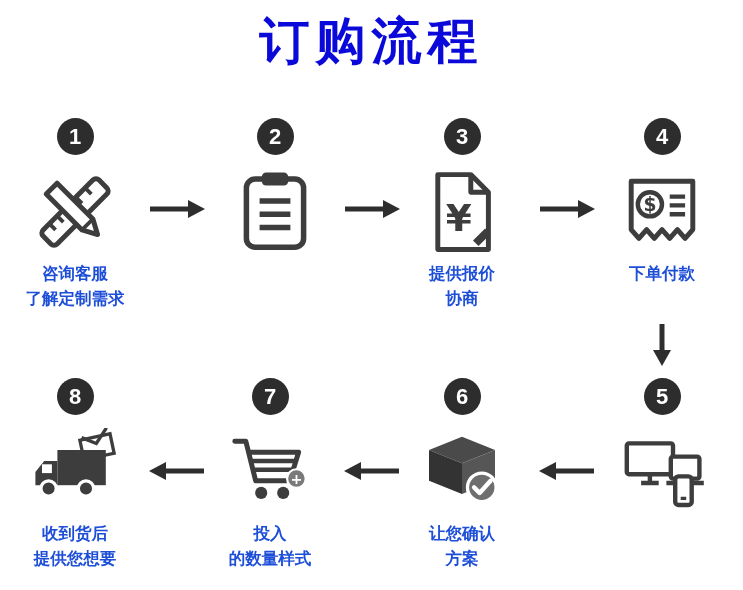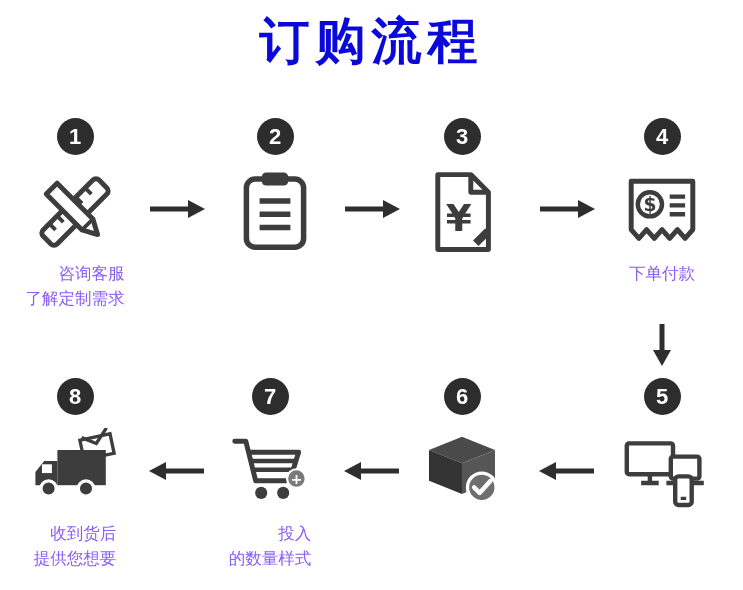--- a/index.html
+++ b/index.html
@@ -13,21 +13,21 @@
     font-size:50px; font-weight:bold; color:#0b09d9; letter-spacing:6px;
   }
   .step {
     position:absolute; width:200px; display:flex; flex-direction:column; align-items:center;
   }
   .num {
     width:37px; height:37px; border-radius:50%; background:#2d2d2d; color:#ffffff;
     font-size:22px; font-weight:bold; display:flex; align-items:center; justify-content:center;
   }
   .icon { height:98px; display:flex; align-items:center; justify-content:center; margin-top:8px; }
-  .label { font-size:16.5px; color:#8b5cf6; text-align:right; line-height:25px; }
+  .label { font-size:16.5px; color:#1d4ed8; text-align:center; line-height:25px;font-weight:bold; }
   .arrow { position:absolute; }
   .row1 { top:118px; }
   .row2 { top:378px; }
 </style>
 </head>
 <body>
 
 <div class="canvas">
 
   <div class="title">订购流程</div>
@@ -66,20 +66,24 @@
   <div class="step row1" style="left:362px;">
     <div class="num">3</div>
     <div class="icon">
       <svg width="88" height="88" viewBox="0 0 80 80">
         <path d="M18 6 h30 l16 16 v52 h-46 z" fill="#ffffff" stroke="#3d3d3d" stroke-width="4.5" stroke-linejoin="round"></path>
         <path d="M48 6 v16 h16" fill="none" stroke="#3d3d3d" stroke-width="4.5" stroke-linejoin="round"></path>
         <text x="37" y="57" font-size="34" font-weight="bold" fill="#3d3d3d" text-anchor="middle" font-family="DejaVu Sans, sans-serif">¥</text>
         <path d="M50 66 l11 -11 l5 5 l-11 11 z" fill="#3d3d3d"></path>
       </svg>
     </div>
+    <div class="label">
+      <div>提供报价</div>
+      <div>协商</div>
+    </div>
   </div>
 
   <div class="step row1" style="left:562px;">
     <div class="num">4</div>
     <div class="icon">
       <svg width="88" height="88" viewBox="0 0 80 80">
         <path d="M12 12 H68 V56 L61 64 L54 56 L47 64 L40 56 L33 64 L26 56 L19 64 L12 56 Z" fill="#ffffff" stroke="#3d3d3d" stroke-width="4.5" stroke-linejoin="round"></path>
         <circle cx="29" cy="33" r="11" fill="none" stroke="#3d3d3d" stroke-width="4"></circle>
         <text x="29" y="39" font-size="17" font-weight="bold" fill="#3d3d3d" text-anchor="middle" font-family="DejaVu Sans, sans-serif">$</text>
         <path d="M47 26 h14 M47 34 h14 M47 42 h14" stroke="#3d3d3d" stroke-width="4" fill="none"></path>
@@ -137,20 +141,24 @@
     <div class="num">6</div>
     <div class="icon">
       <svg width="88" height="88" viewBox="0 0 80 80">
         <path d="M40 8 L70 20 L40 32 L10 20 Z" fill="#4a4a4a"></path>
         <path d="M10 20 V48 L40 60 V32 Z" fill="#333333"></path>
         <path d="M70 20 V48 L40 60 V32 Z" fill="#565656"></path>
         <circle cx="58" cy="54" r="13" fill="#6e6e6e" stroke="#ffffff" stroke-width="3"></circle>
         <path d="M51 54 l5 5 l10 -11" stroke="#ffffff" stroke-width="4" fill="none" stroke-linecap="round" stroke-linejoin="round"></path>
       </svg>
     </div>
+    <div class="label">
+      <div>让您确认</div>
+      <div>方案</div>
+    </div>
   </div>
 
   <div class="step row2" style="left:170px;">
     <div class="num">7</div>
     <div class="icon">
       <svg width="88" height="88" viewBox="0 0 80 80">
         <path d="M8 12 H18 L27 48 H58 L66 22 H21" fill="none" stroke="#3d3d3d" stroke-width="4.5" stroke-linejoin="round" stroke-linecap="round"></path>
         <path d="M23 30 h41 M25 38 h37" stroke="#3d3d3d" stroke-width="4" fill="none"></path>
         <circle cx="32" cy="59" r="5.5" fill="#3d3d3d"></circle>
         <circle cx="52" cy="59" r="5.5" fill="#3d3d3d"></circle>

